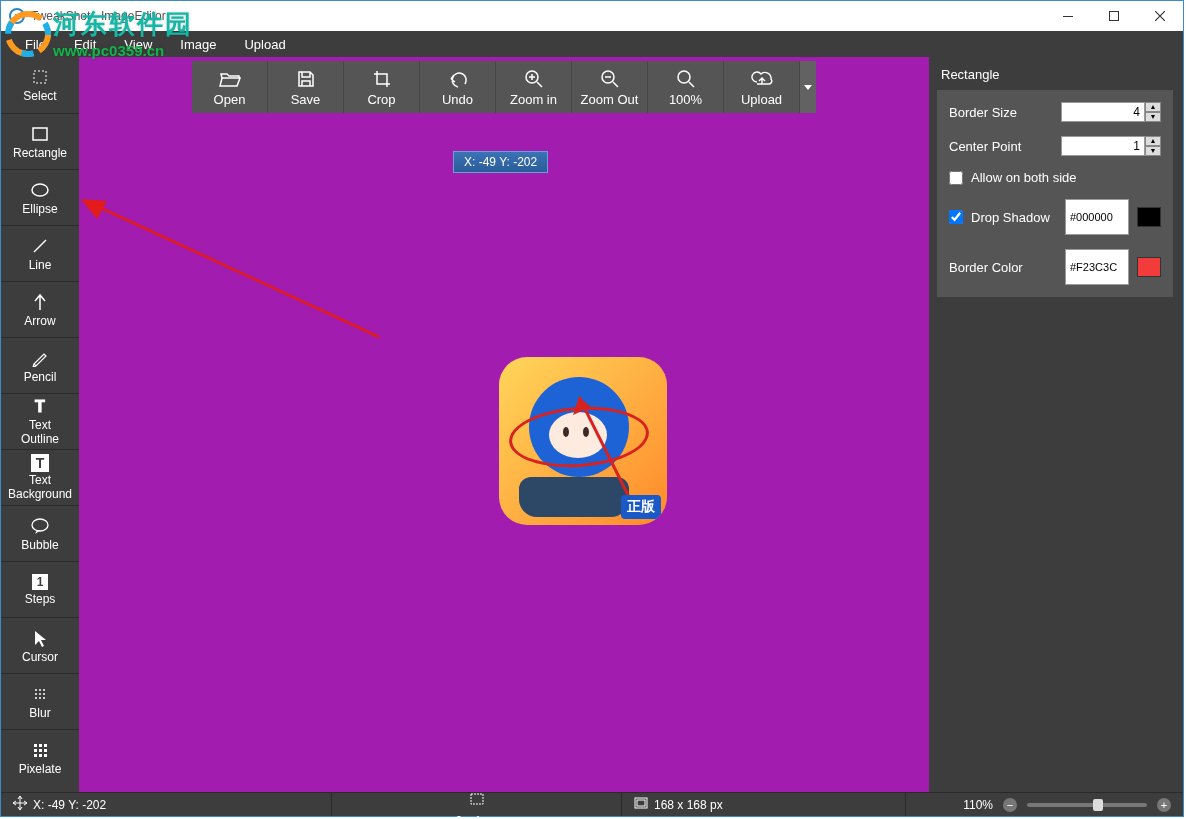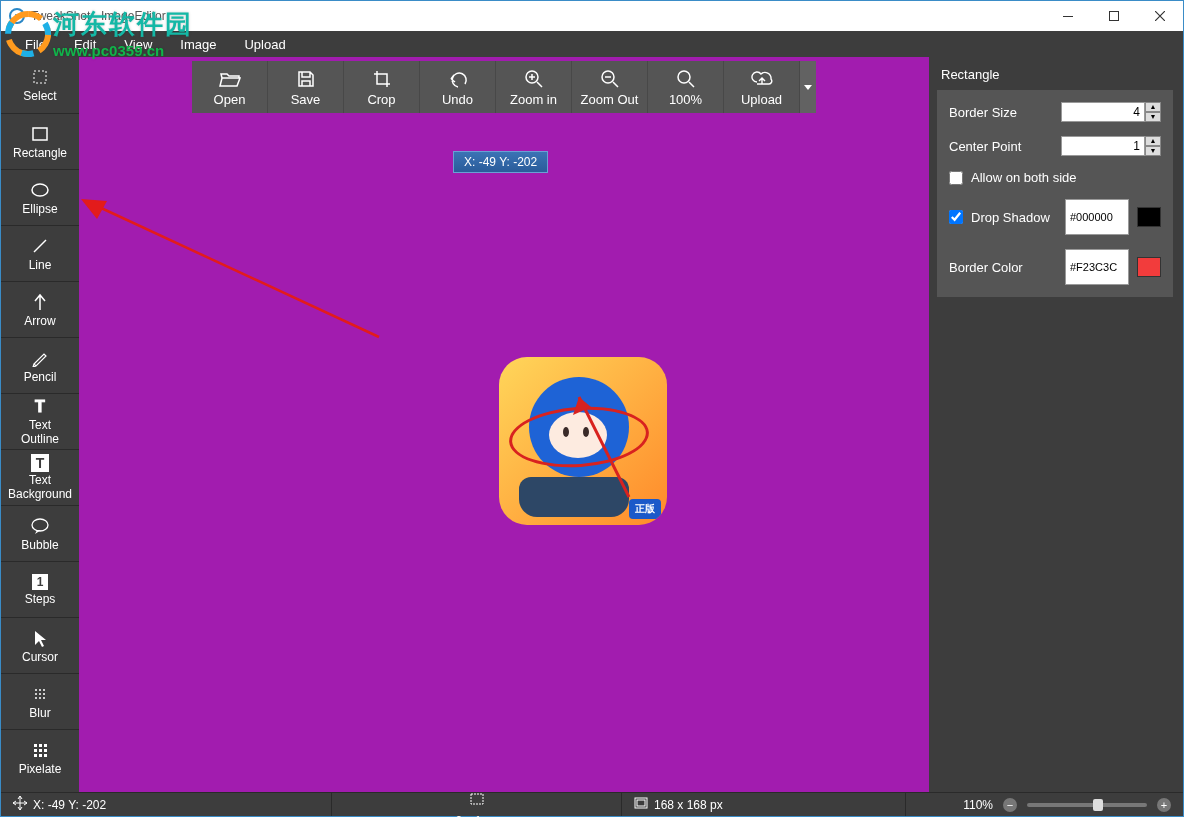--- a/index.html
+++ b/index.html
@@ -34,21 +34,21 @@
   .tbtn.dd { width: 16px; background:#626262;}
   .tbicon{width:22px;height:22px;display:flex;align-items:center;justify-content:center;}
 
   .coords-label { position:absolute; left:374px; top:94px; background:linear-gradient(#3b73b5,#2a5c9a); color:#fff; font-size:12px; padding:3px 10px; border:1px solid #6aa0d5; }
 
   .img-placeholder { position:absolute; left:420px; top:300px; width:168px; height:168px; border-radius:28px; background: linear-gradient(135deg,#ffd65a 0%, #ff8a2a 100%); overflow:hidden; }
   .img-placeholder .body{position:absolute;left:30px;top:20px;width:100px;height:100px;background:#1e63d6;border-radius:50%;}
   .img-placeholder .face{position:absolute;left:50px;top:55px;width:58px;height:46px;background:#fdebe0;border-radius:50%;}
   .img-placeholder .eye{position:absolute;width:6px;height:10px;background:#3a2a28;border-radius:50%;}
   .img-placeholder .ann-ellipse{position:absolute;left:10px;top:50px;width:140px;height:60px;border:3px solid #d8221f;border-radius:50%/50%;transform:rotate(-4deg);} 
-  .img-placeholder .badge{position:absolute;right:6px;bottom:6px;background:#1b59c9;color:#fff;font-size:10px;font-weight:bold;padding:3px 6px;border-radius:4px;}
+  .img-placeholder .badge{position:absolute;right:6px;bottom:6px;background:#1b59c9;color:#fff;font-size:14px;font-weight:bold;padding:3px 6px;border-radius:4px;}
   .img-placeholder .kart{position:absolute;left:20px;bottom:8px;width:110px;height:40px;background:#2d4766;border-radius:12px 12px 18px 18px;}
 
   .red-arrow{position:absolute;pointer-events:none;}
 
   
   .props { width: 254px; background: #3d3d3d; padding: 0 10px 0 0;}
   .props-title { color:#fff; font-size:13px; padding:10px 12px 8px; }
   .props-box { background:#555; margin-left:8px; padding:12px; display:flex; flex-direction:column; gap:14px; color:#fff; font-size:13px;}
   .prow { display:flex; align-items:center; justify-content:space-between; gap:8px;}
   .prow label{flex:1;}

